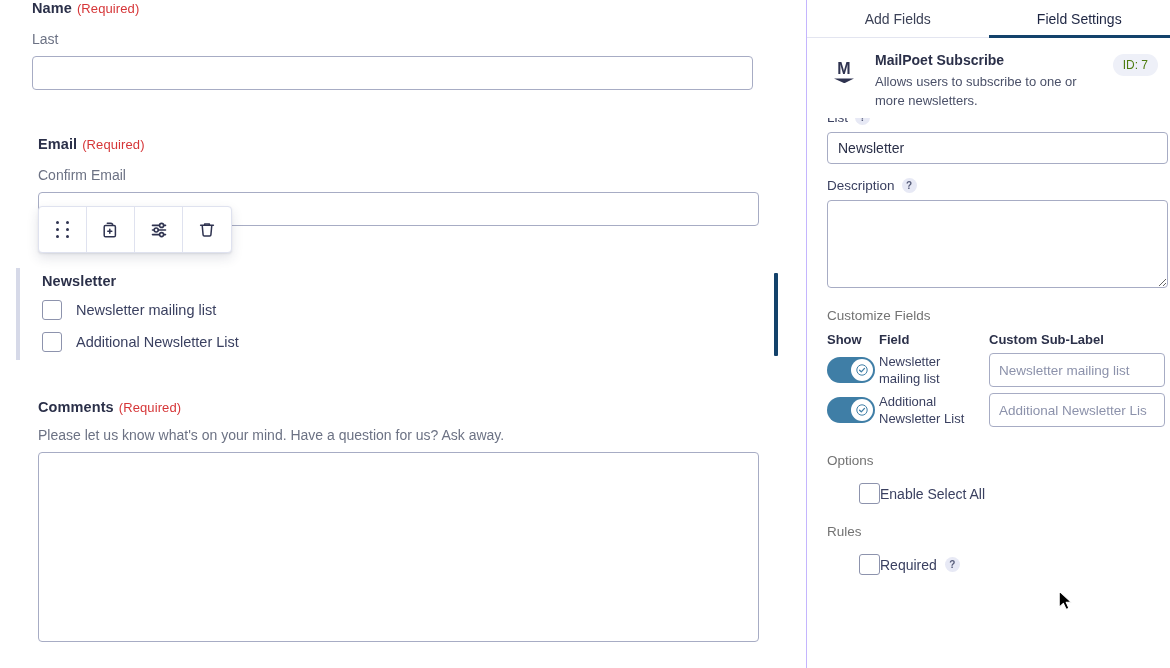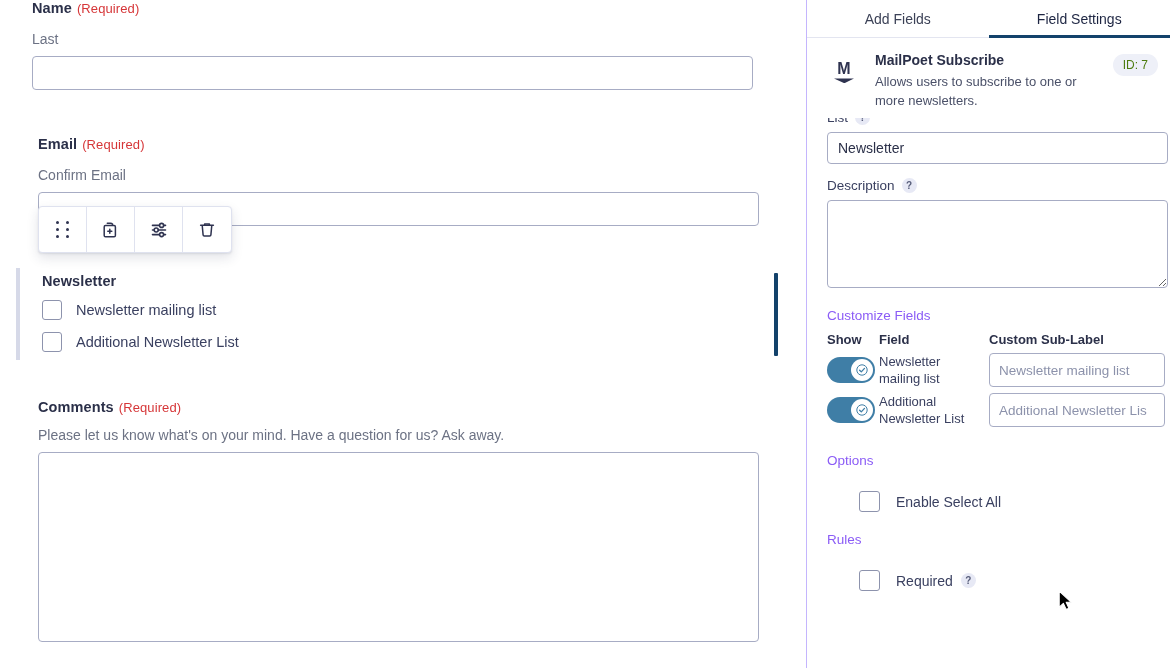--- a/index.html
+++ b/index.html
@@ -142,21 +142,21 @@
     border: 1px solid #a7acc4; border-radius: 4px; background: #fff;
     outline: none; font-family: "Liberation Sans", sans-serif;
     font-size: 14px; color: #2b3049; padding: 0 10px;
   }
   .p-textarea {
     width: 341px; height: 88px;
     border: 1px solid #a7acc4; border-radius: 4px; background: #fff;
     outline: none; font-family: "Liberation Sans", sans-serif;
     font-size: 14px; color: #2b3049; padding: 8px 10px; resize: vertical;
   }
-  .section-title { font-size: 13.5px; color: #8b5cf6; }
+  .section-title { font-size: 13.5px; color: #737373; }
 
   
   #cut-label {
     position: relative; height: 14px; overflow: hidden;
     padding: 0 0 0 20px; margin-top: -2px;
   }
   #cut-label .inner {
     position: absolute; left: 20px; top: -8px;
     display: flex; align-items: center; gap: 7px;
     font-size: 13.5px; color: #3a4060;
@@ -186,21 +186,21 @@
   }
   .sub-input {
     width: 176px; height: 34px;
     border: 1px solid #a7acc4; border-radius: 4px; background: #fff;
     outline: none; font-family: "Liberation Sans", sans-serif;
     font-size: 13.5px; color: #2b3049; padding: 0 9px;
   }
   .sub-input::placeholder { color: #8c92ab; }
   .text-input::placeholder, .p-input::placeholder, .p-textarea::placeholder { color: #8c92ab; }
 
-  .opt-row { display: flex; align-items: center; gap: 16px; margin-top: 23px; padding-left: 32px; }
+  .opt-row { display: flex; align-items: center; gap: 0; margin-top: 15px; padding-left: 32px; }
   .opt-box {
     width: 21px; height: 21px; flex: 0 0 21px;
     border: 1px solid #8d93ad; border-radius: 3px; background: #fff; cursor: pointer;
   }
   .opt-text { font-size: 14px; color: #3a4060; display:flex; align-items:center; gap:8px; }
 
   #mouse-cursor { position: absolute; left: 1058px; top: 590px; z-index: 30; pointer-events: none; }
 </style>
 </head>
 <body>

